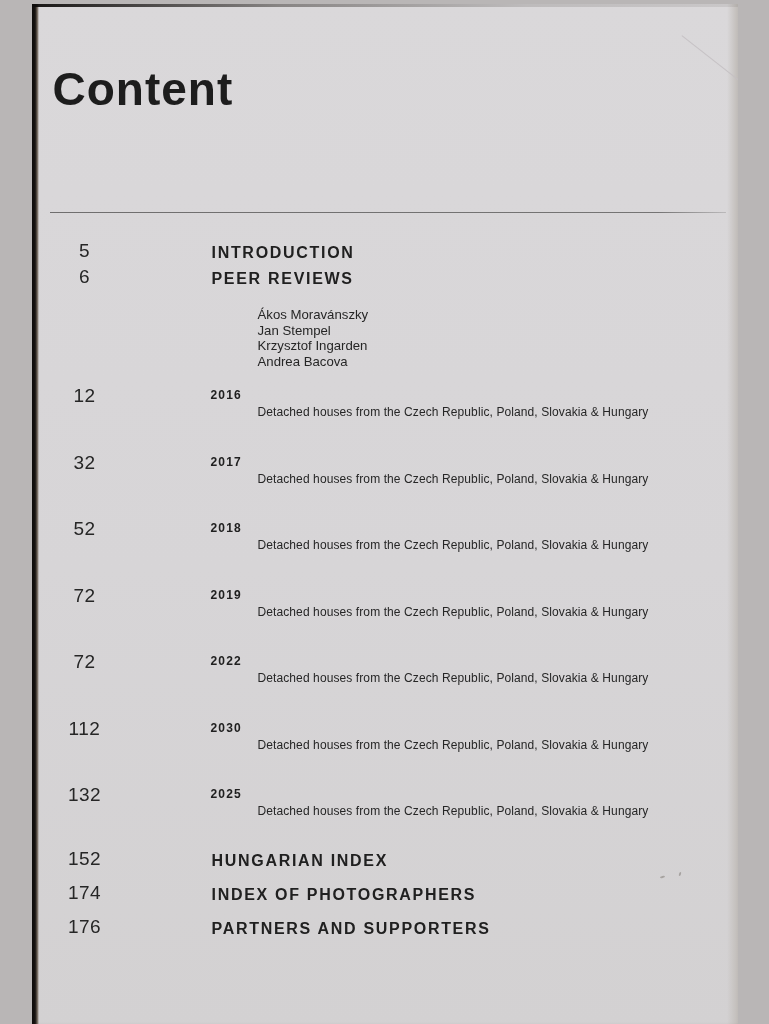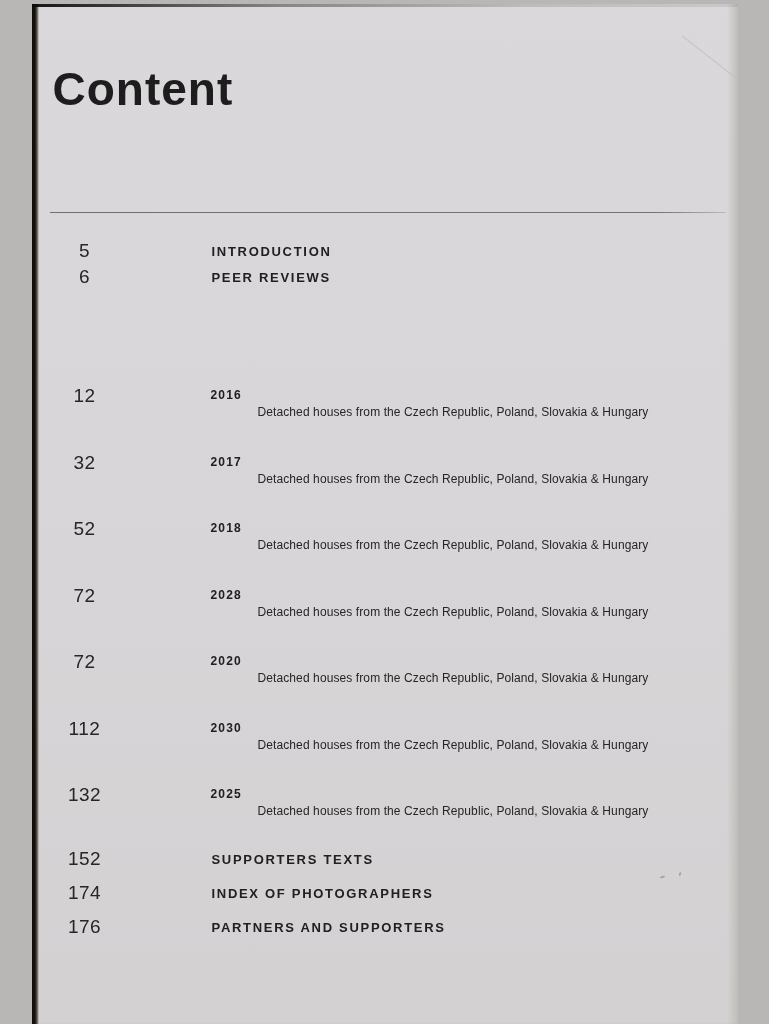--- a/index.html
+++ b/index.html
@@ -58,21 +58,21 @@
   .row { position: absolute; left: 0; width: 100%; height: 0; }
 
   .num {
     position: absolute; left: 18px; top: 0; width: 70px;
     text-align: center;
     font-size: 19px; font-weight: 500; letter-spacing: 0.5px;
     color: #262626; line-height: 1;
   }
   .label {
     position: absolute; left: 180px; top: 4px;
-    font-size: 13px; font-weight: 700; letter-spacing: 1.7px;
+    font-size: 16px; font-weight: 700; letter-spacing: 1.7px;
     color: #202020; line-height: 1; white-space: nowrap;
   }
   .year {
     position: absolute; left: 179px; top: 3px;
     font-size: 12px; font-weight: 700; letter-spacing: 1.2px;
     color: #202020; line-height: 1;
   }
   .sub {
     position: absolute; left: 226px; top: 20px;
     font-size: 12px; font-weight: 400; letter-spacing: 0.1px;
@@ -110,20 +110,26 @@
   <div class="row" style="top:237px">
     <span class="num">5</span>
     <span class="label">INTRODUCTION</span>
   </div>
 
   <div class="row" style="top:263px">
     <span class="num">6</span>
     <span class="label">PEER REVIEWS</span>
   </div>
 
+  <div class="reviewers">
+    <div>Ákos Moravánszky</div>
+    <div>Jan Stempel</div>
+    <div>Krzysztof Ingarden</div>
+    <div>Andrea Bacova</div>
+  </div>
 
   <div class="row" style="top:382px">
     <span class="num">12</span>
     <span class="year">2016</span>
     <span class="sub">Detached houses from the Czech Republic, Poland, Slovakia &amp; Hungary</span>
   </div>
 
   <div class="row" style="top:449px">
     <span class="num">32</span>
     <span class="year">2017</span>
@@ -131,45 +137,45 @@
   </div>
 
   <div class="row" style="top:515px">
     <span class="num">52</span>
     <span class="year">2018</span>
     <span class="sub">Detached houses from the Czech Republic, Poland, Slovakia &amp; Hungary</span>
   </div>
 
   <div class="row" style="top:582px">
     <span class="num">72</span>
-    <span class="year">2028</span>
+    <span class="year">2019</span>
     <span class="sub">Detached houses from the Czech Republic, Poland, Slovakia &amp; Hungary</span>
   </div>
 
   <div class="row" style="top:648px">
     <span class="num">72</span>
-    <span class="year">2020</span>
+    <span class="year">2022</span>
     <span class="sub">Detached houses from the Czech Republic, Poland, Slovakia &amp; Hungary</span>
   </div>
 
   <div class="row" style="top:715px">
     <span class="num">112</span>
     <span class="year">2030</span>
     <span class="sub">Detached houses from the Czech Republic, Poland, Slovakia &amp; Hungary</span>
   </div>
 
   <div class="row" style="top:781px">
     <span class="num">132</span>
     <span class="year">2025</span>
     <span class="sub">Detached houses from the Czech Republic, Poland, Slovakia &amp; Hungary</span>
   </div>
 
   <div class="row" style="top:845px">
     <span class="num">152</span>
-    <span class="label">SUPPORTERS TEXTS</span>
+    <span class="label">HUNGARIAN INDEX</span>
   </div>
 
   <div class="row" style="top:879px">
     <span class="num">174</span>
     <span class="label">INDEX OF PHOTOGRAPHERS</span>
   </div>
 
   <div class="row" style="top:913px">
     <span class="num">176</span>
     <span class="label">PARTNERS AND SUPPORTERS</span>

